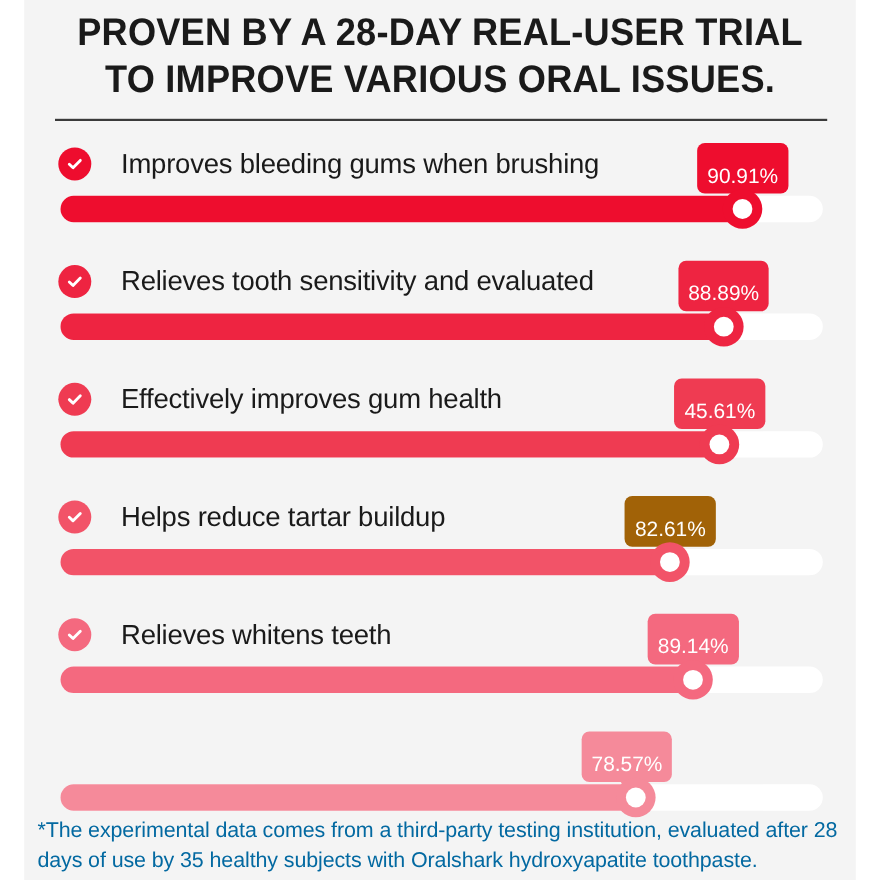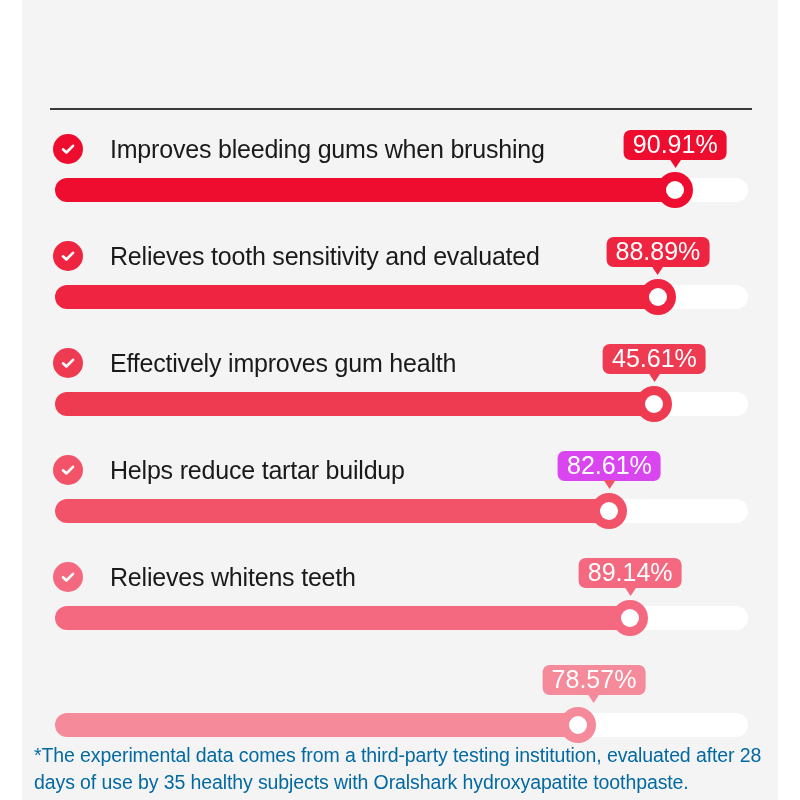--- a/index.html
+++ b/index.html
@@ -93,24 +93,24 @@
     color: #1a1a1a;
     white-space: nowrap;
     letter-spacing: -0.2px;
   }
 
   
   .badge {
     position: absolute;
     top: 4px;
     transform: translateX(-50%);
-    padding: 3px 9px 4px 9px;
+    padding: 19px 9px 4px 9px;
     border-radius: 7px;
     color: #ffffff;
-    font-size: 25px;
+    font-size: 19px;
     line-height: 23px;
     font-weight: normal;
     white-space: nowrap;
   }
   .badge:after {
     content: "";
     position: absolute;
     left: 50%;
     bottom: -8px;
     margin-left: -6px;
@@ -169,20 +169,24 @@
     color: #0369a1;
     letter-spacing: -0.1px;
   }
 </style>
 </head>
 <body>
 
 <div id="page">
   <div id="panel"></div>
 
+  <div id="title-block">
+    <div class="title-line">PROVEN BY A 28-DAY REAL-USER TRIAL</div>
+    <div class="title-line">TO IMPROVE VARIOUS ORAL ISSUES.</div>
+  </div>
 
   <div id="divider"></div>
 
   <div id="rows">
       <div class="row">
         <div class="row-head">
           <span class="check-circle" style="background: rgb(238, 13, 46);">
             <svg width="18" height="18" viewBox="0 0 18 18">
               <path d="M4 9.3 L7.4 12.5 L14 5.8" fill="none" stroke="#ffffff" stroke-width="2.6" stroke-linecap="round" stroke-linejoin="round"></path>
             </svg>
@@ -233,21 +237,21 @@
       </div>
       <div class="row">
         <div class="row-head">
           <span class="check-circle" style="background: rgb(242, 83, 104);">
             <svg width="18" height="18" viewBox="0 0 18 18">
               <path d="M4 9.3 L7.4 12.5 L14 5.8" fill="none" stroke="#ffffff" stroke-width="2.6" stroke-linecap="round" stroke-linejoin="round"></path>
             </svg>
           </span>
           <span class="row-label">Helps reduce tartar buildup</span>
         </div>
-        <div class="badge" style="background: #d946ef; color: rgb(242, 83, 104); left: 609.4px;"><span style="color: rgb(255, 255, 255);">82.61%</span></div>
+        <div class="badge" style="background: #a16207; color: rgb(242, 83, 104); left: 609.4px;"><span style="color: rgb(255, 255, 255);">82.61%</span></div>
         <div class="track">
           <div class="fill" style="width: 554.4px; background: rgb(242, 83, 104);"></div>
           <div class="knob" style="left: 554.4px; background: rgb(242, 83, 104);">
             <div class="knob-hole"></div>
           </div>
         </div>
       </div>
       <div class="row">
         <div class="row-head">
           <span class="check-circle" style="background: rgb(244, 105, 127);">
@@ -259,21 +263,21 @@
         </div>
         <div class="badge" style="background: rgb(244, 105, 127); color: rgb(244, 105, 127); left: 630.19px;"><span style="color: rgb(255, 255, 255);">89.14%</span></div>
         <div class="track">
           <div class="fill" style="width: 575.19px; background: rgb(244, 105, 127);"></div>
           <div class="knob" style="left: 575.19px; background: rgb(244, 105, 127);">
             <div class="knob-hole"></div>
           </div>
         </div>
       </div>
       <div class="row">
-        <div class="badge" style="background: rgb(245, 138, 154); color: rgb(245, 138, 154); left: 594px;"><span style="color: rgb(255, 255, 255);">78.57%</span></div>
+        <div class="badge" style="background: rgb(245, 138, 154); color: rgb(245, 138, 154); left: 570px;"><span style="color: rgb(255, 255, 255);">78.57%</span></div>
         <div class="track">
           <div class="fill" style="width: 523.215px; background: rgb(245, 138, 154);"></div>
           <div class="knob" style="left: 523.215px; background: rgb(245, 138, 154);">
             <div class="knob-hole"></div>
           </div>
         </div>
       </div>
     </div>
 
   <div id="footnote">*The experimental data comes from a third-party testing institution, evaluated after 28 days of use by 35 healthy subjects with Oralshark hydroxyapatite toothpaste.</div>

